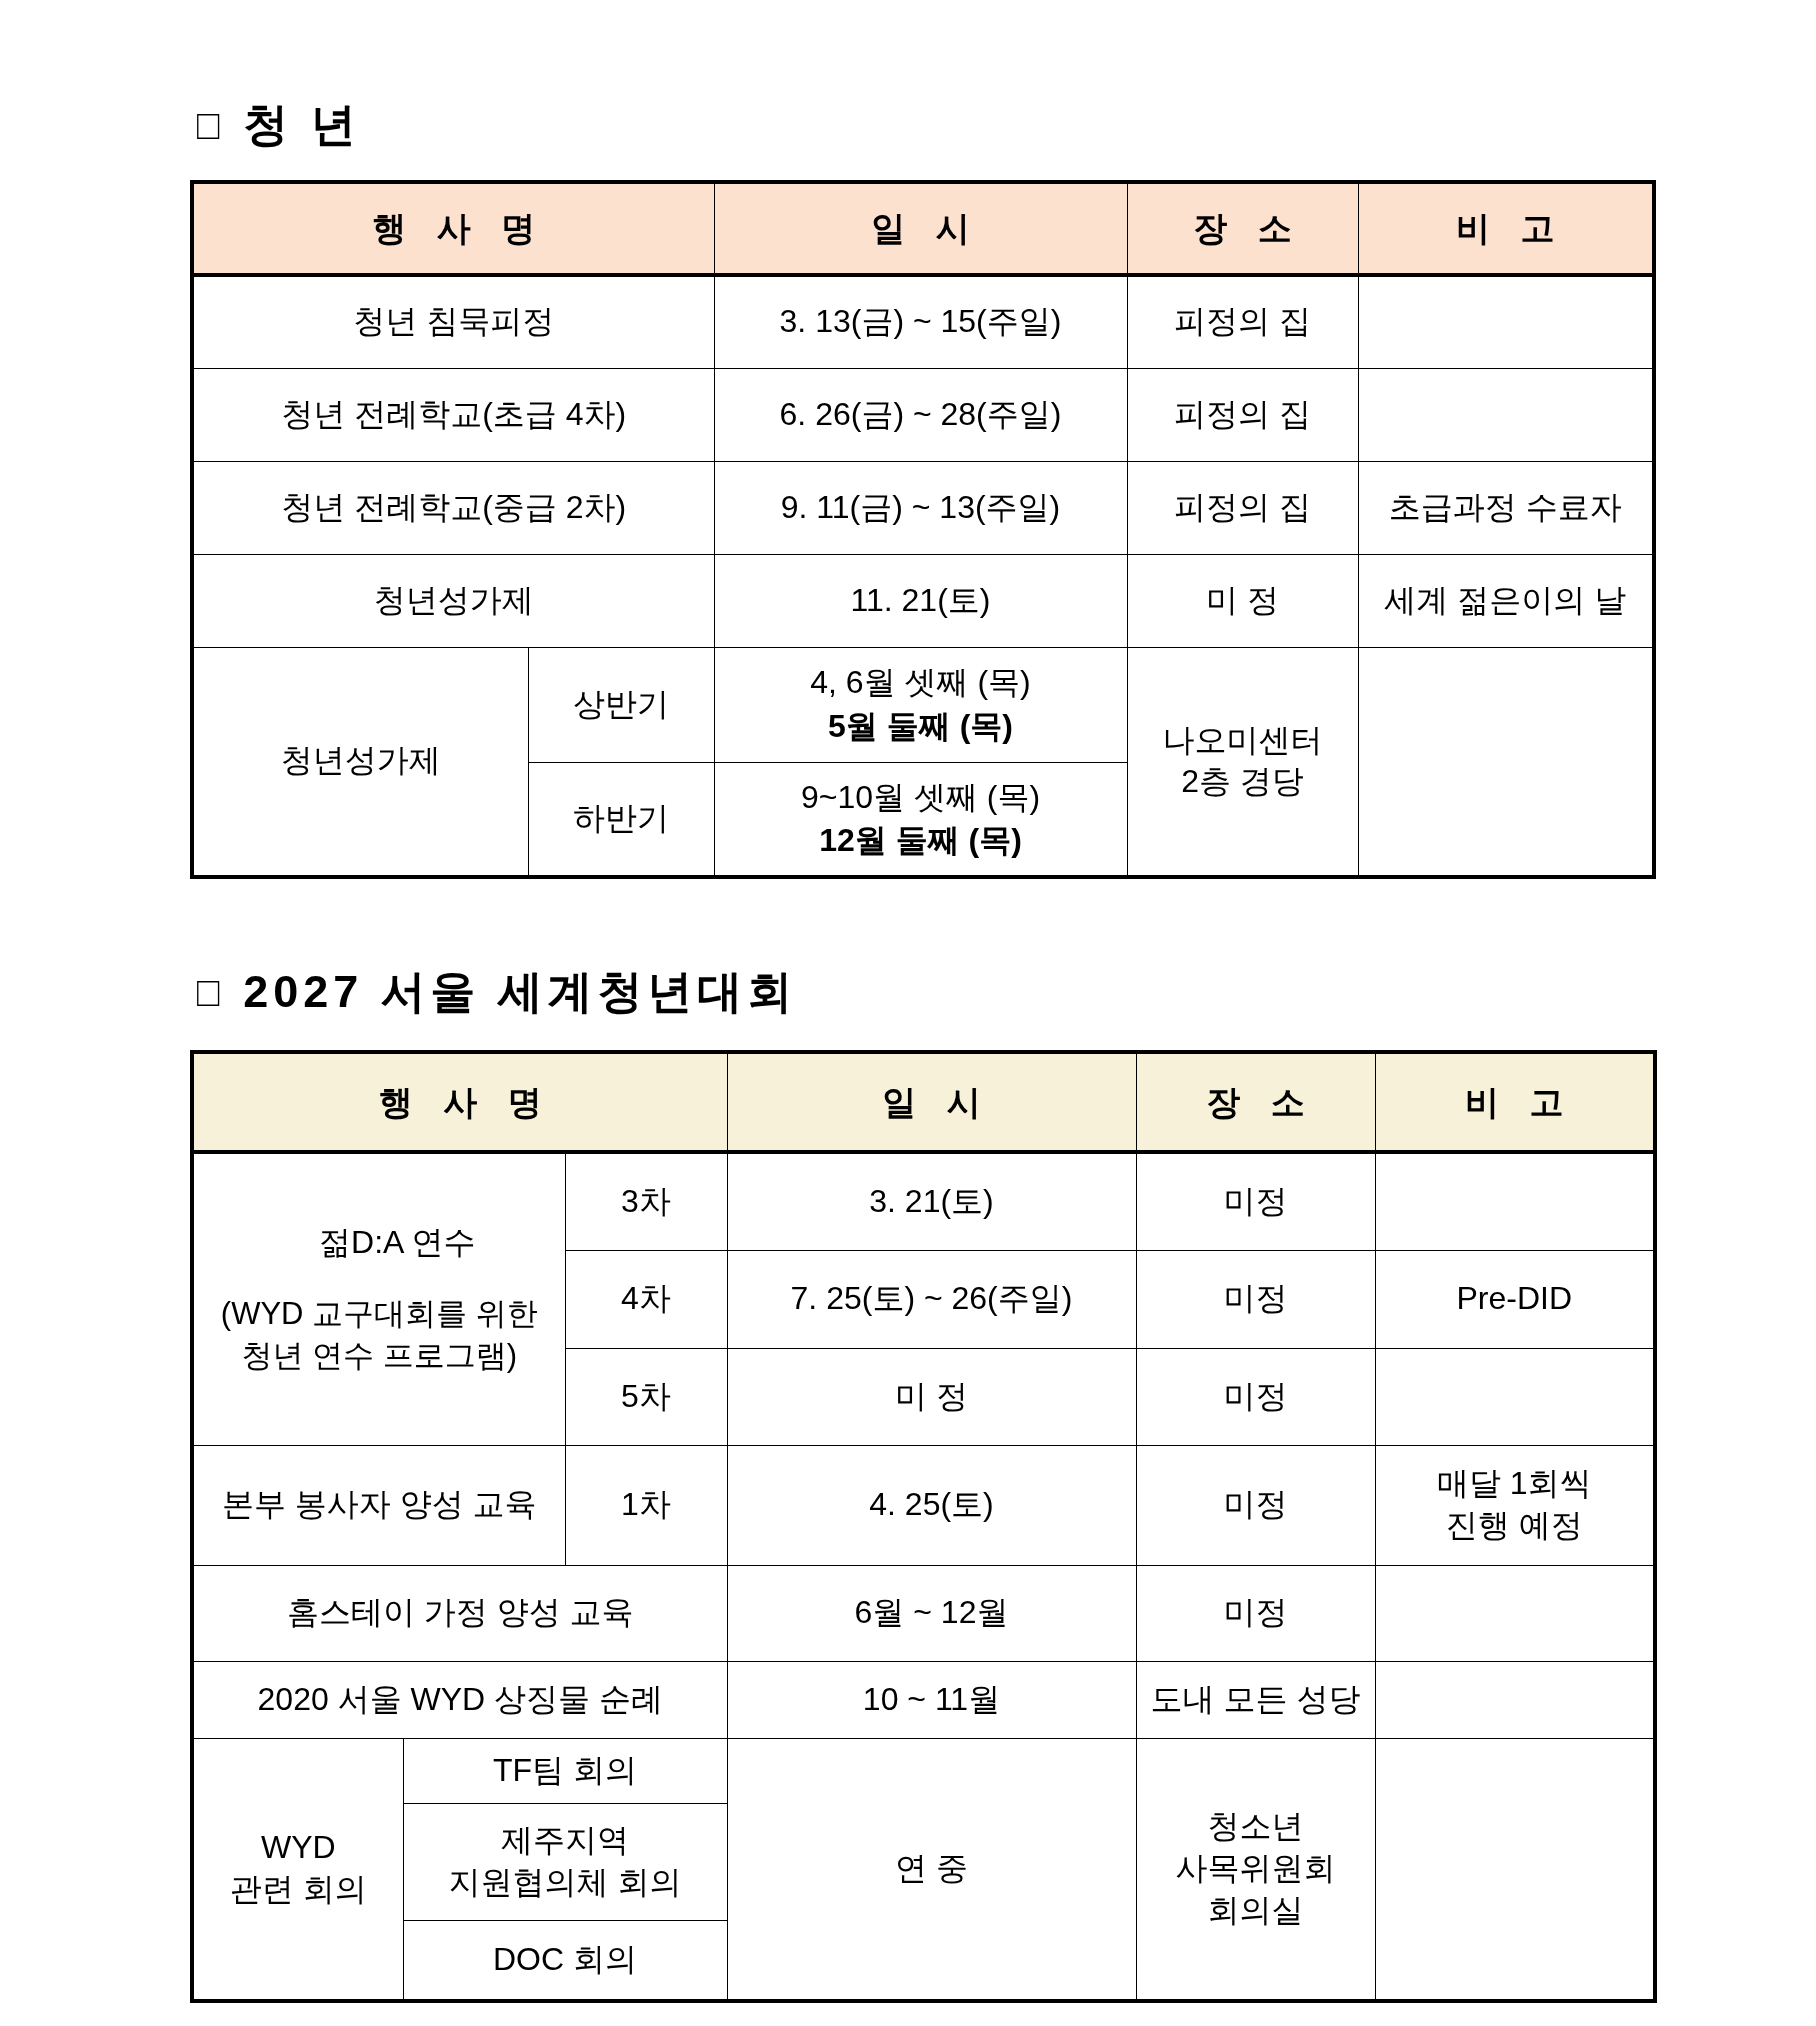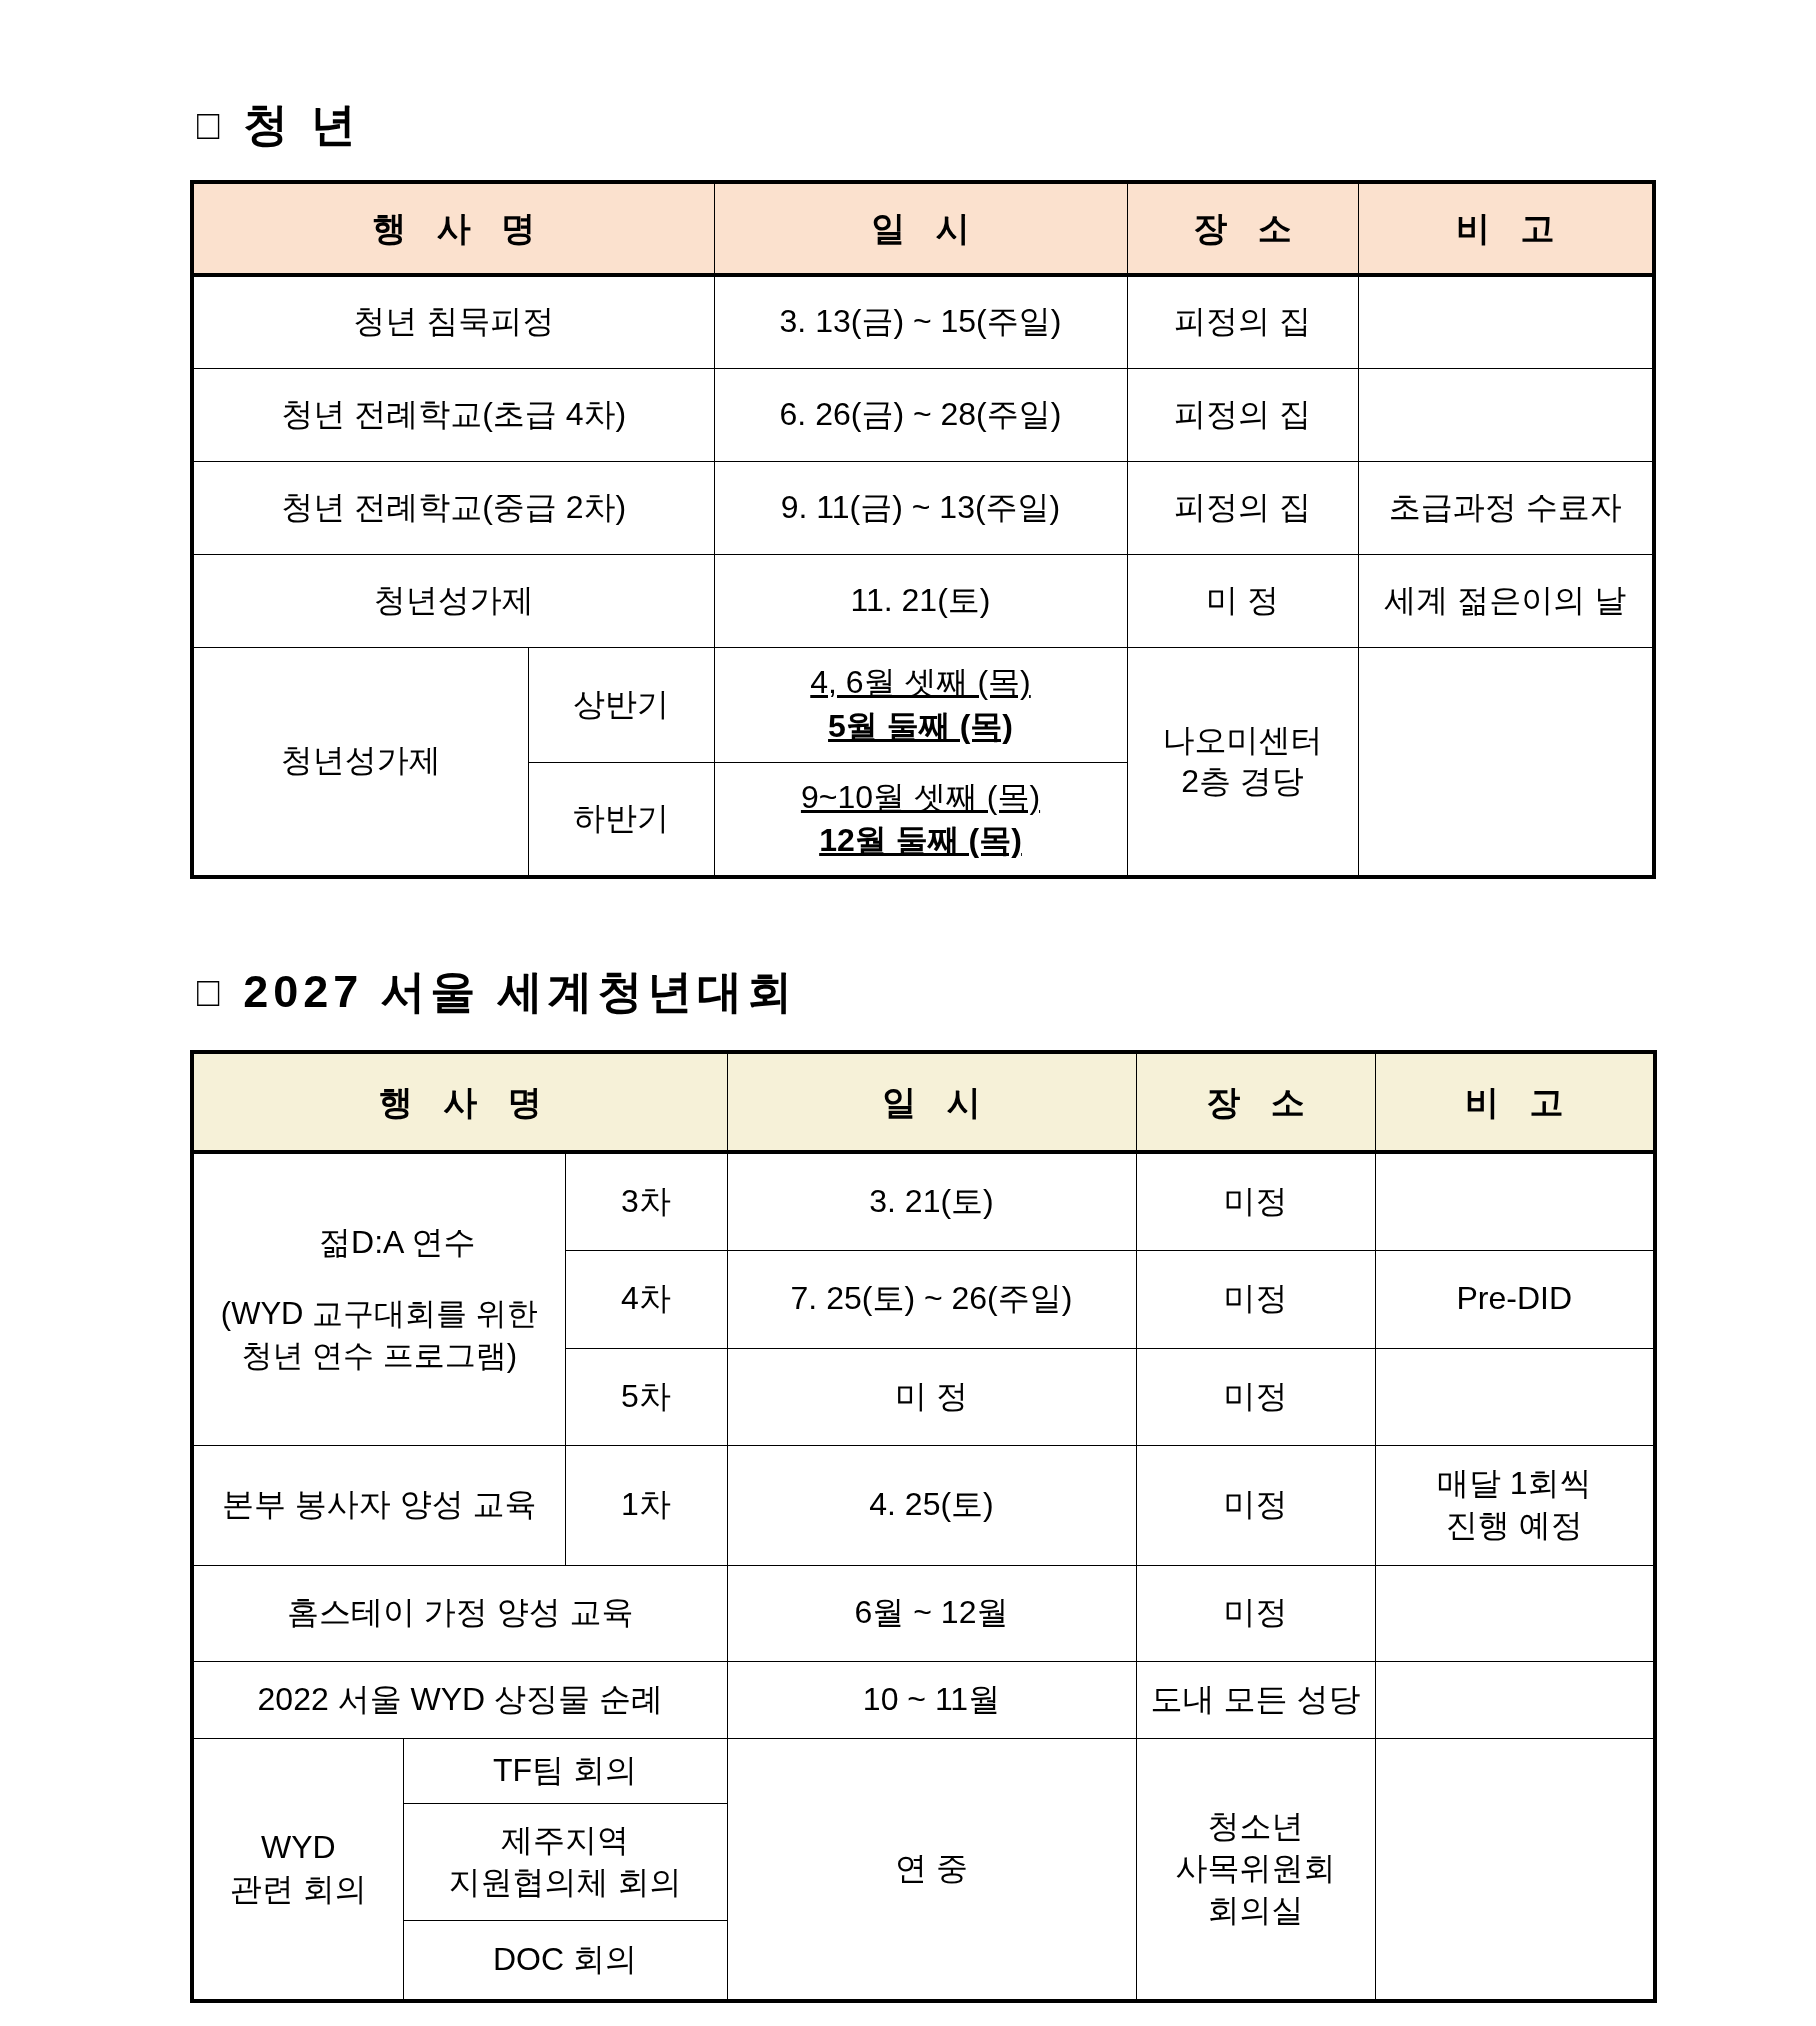--- a/index.html
+++ b/index.html
@@ -56,21 +56,21 @@
   .tbl th {
     font-size: 34px;
     font-weight: 700;
     word-spacing: 21px;
     border-bottom-width: 4.9px;
   }
   .t1 th { background: var(--t1head, #FBE1CE); }
   .t2 th { background: var(--t2head, #F6F1D8); }
   .thick-r { border-right-width: 4px; }
   .ml { white-space: pre-line; }
-  .line { display: block; line-height: 1.35; text-decoration: underline; }
+  .line { display: block; line-height: 1.35; }
   .line.bold { font-weight: 700; }
   .jeom-name { display: block; margin-bottom: 29px; margin-left: 36px; }
   .paren { font-size: 31px; }
 </style>
 </head>
 <body>
 
 <div class="page">
 
   <div class="sec-title" style="top:102px;">
@@ -190,21 +190,21 @@
       <td class="ml">매달 1회씩
 진행 예정</td>
     </tr>
     <tr style="height:96px;">
       <td colspan="3" class="thick-r">홈스테이 가정 양성 교육</td>
       <td>6월 ~ 12월</td>
       <td>미정</td>
       <td></td>
     </tr>
     <tr style="height:77px;">
-      <td colspan="3" class="thick-r">2022 서울 WYD 상징물 순례</td>
+      <td colspan="3" class="thick-r">2020 서울 WYD 상징물 순례</td>
       <td>10 ~ 11월</td>
       <td>도내 모든 성당</td>
       <td></td>
     </tr>
     <tr style="height:65px;">
       <td rowspan="3" class="ml">WYD
 관련 회의</td>
       <td colspan="2" class="thick-r">TF팀 회의</td>
       <td rowspan="3">연 중</td>
       <td rowspan="3" class="ml">청소년

